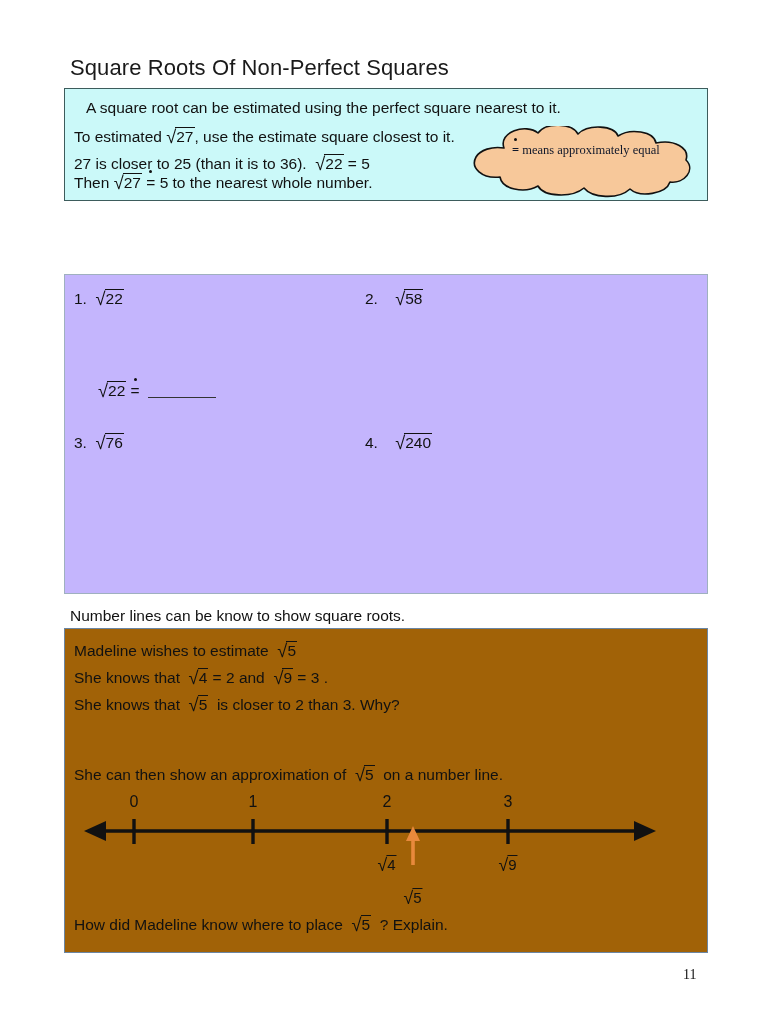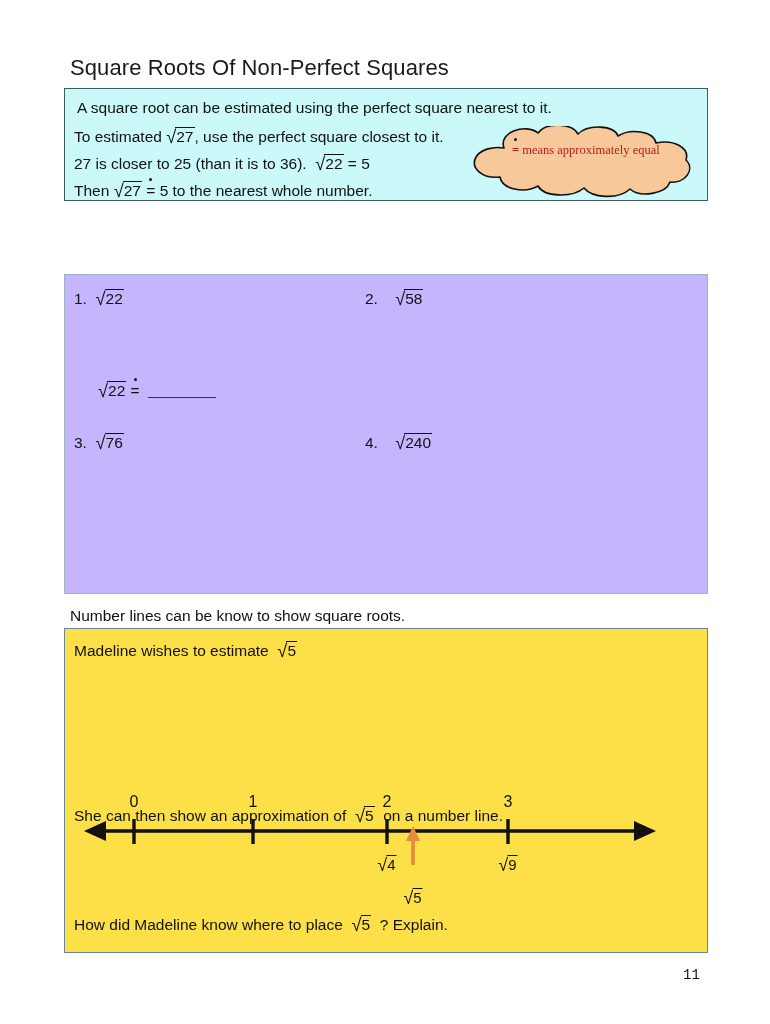--- a/index.html
+++ b/index.html
@@ -53,21 +53,21 @@
     width: 644px;
     height: 320px;
     background: #c4b5fd;
     border: 1px solid #9fb0bf;
   }
   .box-numberline {
     left: 64px;
     top: 628px;
     width: 644px;
     height: 325px;
-    background: #fde047;
+    background: #a16207;
     border: 1px solid #6b86a3;
   }
 
   
   .tline {
     position: absolute;
     font-size: 15.5px;
     line-height: 1;
     color: #111111;
     white-space: nowrap;
@@ -141,21 +141,21 @@
   }
   .cloud svg { display:block; }
   .cloud-text {
     position: absolute;
     left: 44px;
     top: 16px;
     width: 160px;
     font-family: "Liberation Serif", serif;
     font-size: 12.5px;
     line-height: 16px;
-    color: #b91c1c;
+    color: #0f172a;
   }
   .cloud-approx {
     display: inline-block;
     position: relative;
     font-family: "Liberation Serif", serif;
     font-weight: bold;
   }
   .cloud-approx::before {
     content: "";
     position: absolute;
@@ -189,49 +189,49 @@
     font-size: 15px;
     color: #111;
     transform: translateX(-50%);
     white-space: nowrap;
   }
 
   .pagenum {
     position: absolute;
     left: 683px;
     top: 967px;
-    font-family: Liberation Mono, monospace;
+    font-family: Liberation Serif, serif;
     font-size: 14px;
     color: #111;
     text-align: right;
   }
 </style>
 </head>
 <body>
 
 <div class="page">
 
   <div class="title">Square Roots Of Non-Perfect Squares</div>
 
   <div class="box box-intro">
 
-    <div class="tline" style="left:12px; top:11px;text-align:right;">A square root can be estimated using the perfect square nearest to it.</div>
+    <div class="tline" style="left:21px; top:11px;text-align:right;">A square root can be estimated using the perfect square nearest to it.</div>
 
     <div class="tline" style="left:9px; top:38px;">
       <span>To estimated</span>
-      <span class="rad"><span class="sign">√</span><span class="rand">27</span></span><span>, use the perfect square closest to it.</span>
+      <span class="rad"><span class="sign">√</span><span class="rand">27</span></span><span>, use the estimate square closest to it.</span>
     </div>
 
     <div class="tline" style="left:9px; top:65px;">
       <span>27 is closer to 25 (than it is to 36).</span>&nbsp;
       <span class="rad"><span class="sign">√</span><span class="rand">22</span></span>
       <span>= 5</span>
     </div>
 
-    <div class="tline" style="left:9px; top:92px;">
+    <div class="tline" style="left:9px; top:84px;">
       <span>Then</span>
       <span class="rad"><span class="sign">√</span><span class="rand">27</span></span>
       <span class="approx">=</span>
       <span>5  to the nearest whole number.</span>
     </div>
   </div>
 
   <div class="cloud">
     <svg width="230" height="74" viewBox="0 0 230 74" xmlns="http://www.w3.org/2000/svg">
       <path d="M36,22
@@ -286,23 +286,35 @@
 
   <div class="prompt" style="top:606px;">Number lines can be know to show square roots.</div>
 
   <div class="box box-numberline">
 
     <div class="tline" style="left:9px; top:12px;">
       <span>Madeline wishes to estimate</span>&nbsp;
       <span class="rad"><span class="sign">√</span><span class="rand">5</span></span>
     </div>
 
-
-
-    <div class="tline" style="left:9px; top:136px;margin-top:41px;">
+    <div class="tline" style="left:9px; top:39px;">
+      <span>She knows that</span>&nbsp;
+      <span class="rad"><span class="sign">√</span><span class="rand">4</span></span>
+      <span>= 2  and</span>&nbsp;
+      <span class="rad"><span class="sign">√</span><span class="rand">9</span></span>
+      <span>=  3 .</span>
+    </div>
+
+    <div class="tline" style="left:9px; top:66px;">
+      <span>She knows that</span>&nbsp;
+      <span class="rad"><span class="sign">√</span><span class="rand">5</span></span>&nbsp;
+      <span>is closer to 2 than 3. Why?</span>
+    </div>
+
+    <div class="tline" style="left:9px; top:136px;">
       <span>She can then show an approximation of</span>&nbsp;
       <span class="rad"><span class="sign">√</span><span class="rand">5</span></span>&nbsp;
       <span>on a number line.</span>
     </div>
 
     <div class="tline" style="left:9px; top:286px;">
       <span>How did Madeline know where to place</span>&nbsp;
       <span class="rad"><span class="sign">√</span><span class="rand">5</span></span>&nbsp;
       <span>? Explain.</span>
     </div>

